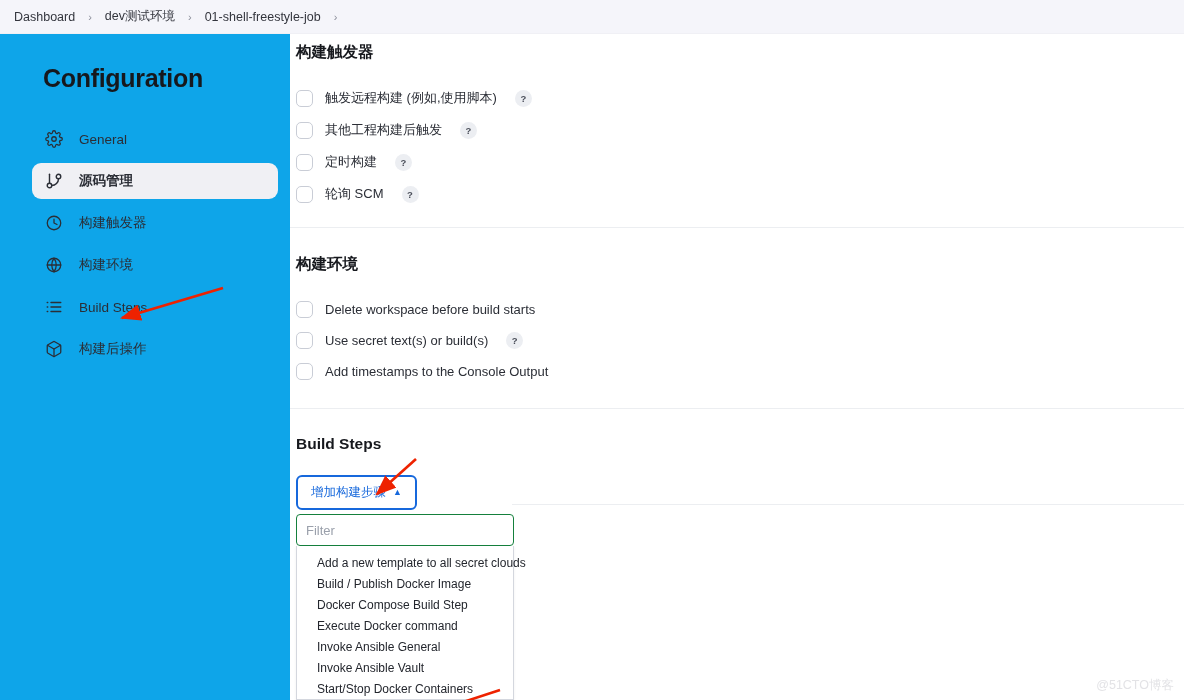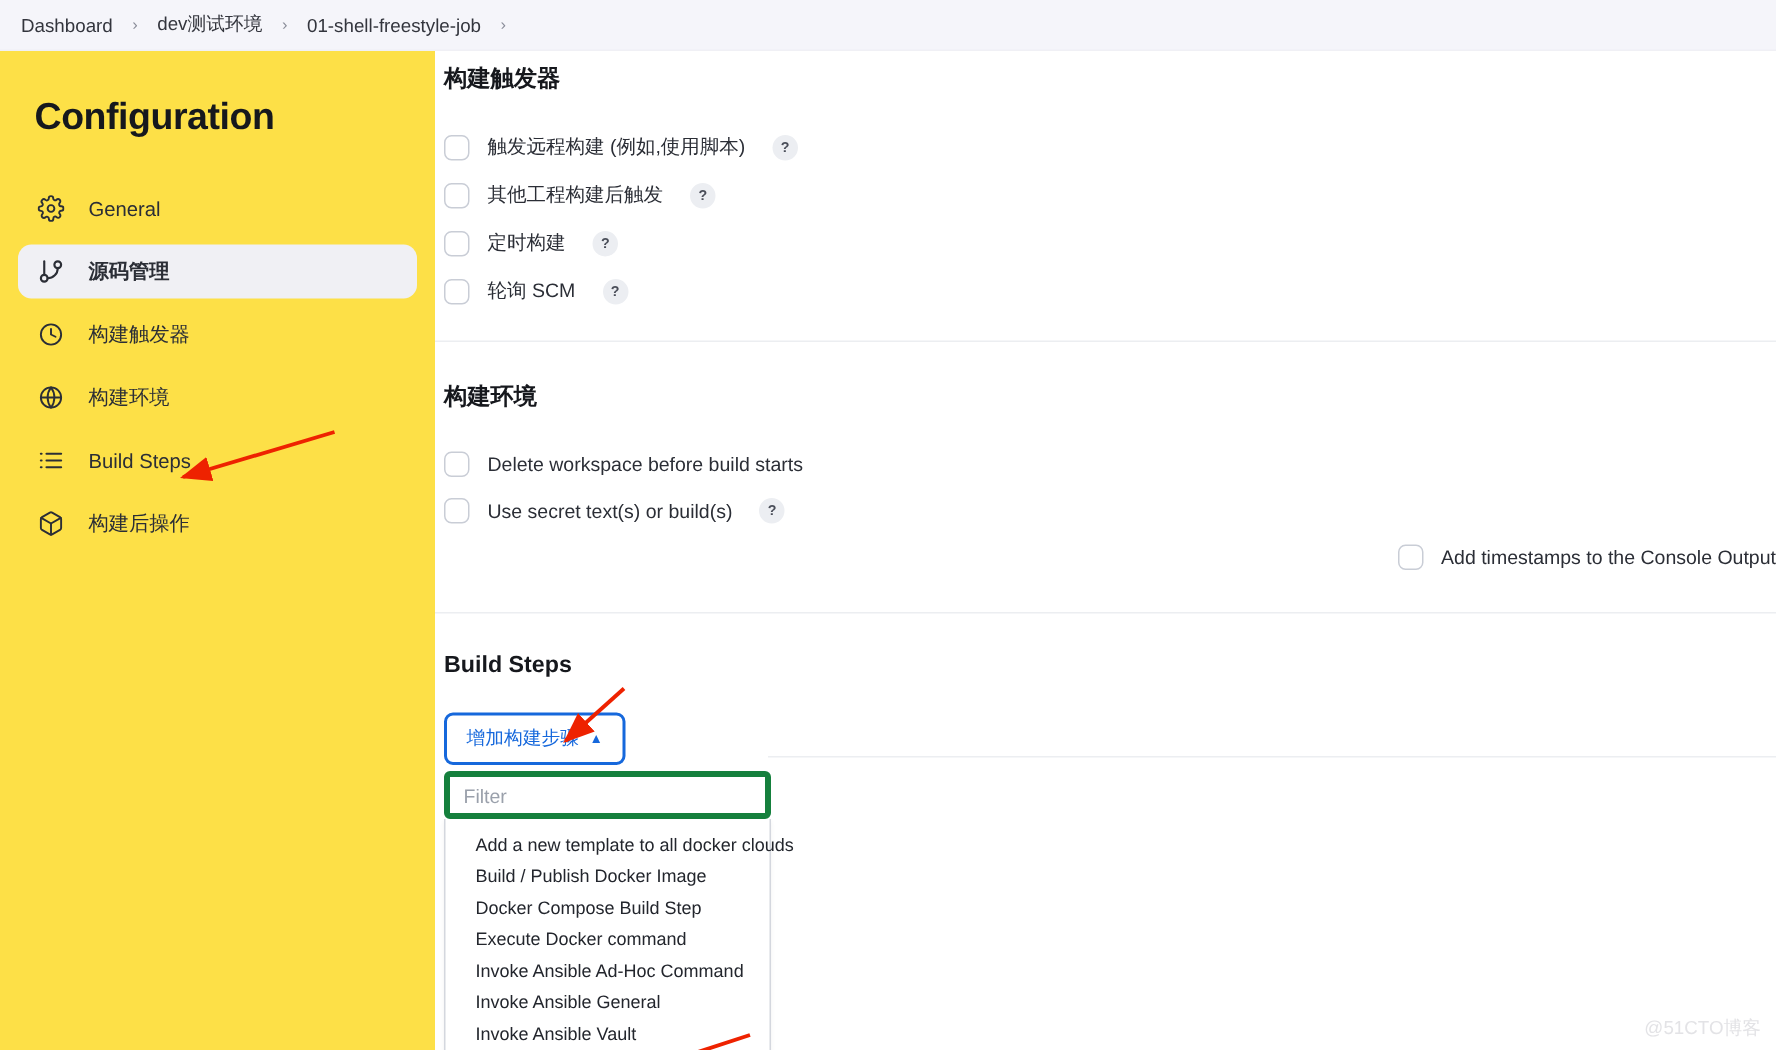--- a/index.html
+++ b/index.html
@@ -42,22 +42,23 @@
     width: 1184px;
     height: 666px;
     position: relative;
   }
 
   
   .sidebar {
     width: 290px;
     flex: 0 0 290px;
     padding-top: 30px;
-    background: #fde047;
-    position: relative;
+    background: #0ea5e9;
+    position: relative;
+    padding-left: 20px;
   }
   .config-title {
     font-size: 25px;
     font-weight: bold;
     letter-spacing: -0.3px;
     color: #16181d;
     padding-left: 23px;
     margin-bottom: 28px;
   }
   .nav { padding: 0 12px; }
@@ -158,21 +159,21 @@
     z-index: 4;
   }
   .add-step-btn .caret {
     font-size: 9px;
     line-height: 1;
   }
   .filter-input {
     display: block;
     width: 218px;
     height: 32px;
-    border: 4px solid #15803d;
+    border: 1px solid #15803d;
     border-radius: 4px;
     background: #fff;
     font-size: 13px;
     font-family: "Liberation Sans", sans-serif;
     color: #2b2e36;
     padding: 0 9px;
     outline: none;
     position: relative;
     z-index: 3;
     margin-top: 4px;
@@ -353,45 +354,44 @@
         <span class="checkbox"></span>
         <span class="check-label">Delete workspace before build starts</span>
       </div>
 
       <div class="check-row">
         <span class="checkbox"></span>
         <span class="check-label">Use secret text(s) or build(s)</span>
         <span class="help-btn">?</span>
       </div>
 
-      <div class="check-row" style="margin-bottom:28px;justify-content:flex-end;">
+      <div class="check-row" style="margin-bottom:28px;">
         <span class="checkbox"></span>
         <span class="check-label">Add timestamps to the Console Output</span>
       </div>
     </section>
 
     <div class="divider"></div>
 
     <section class="section" style="padding-top:26px;">
       <h2 class="section-title" style="margin-bottom:22px;">Build Steps</h2>
 
       <div class="dropdown-wrap">
         <button class="add-step-btn">
           <span>增加构建步骤</span>
           <span class="caret">▲</span>
         </button>
 
         <input class="filter-input" type="text" placeholder="Filter" style="">
 
         <ul class="dd-list">
-          <li class="dd-item">Add a new template to all docker clouds</li>
+          <li class="dd-item">Add a new template to all secret clouds</li>
           <li class="dd-item">Build / Publish Docker Image</li>
           <li class="dd-item">Docker Compose Build Step</li>
           <li class="dd-item">Execute Docker command</li>
-          <li class="dd-item">Invoke Ansible Ad-Hoc Command</li>
           <li class="dd-item">Invoke Ansible General</li>
           <li class="dd-item">Invoke Ansible Vault</li>
           <li class="dd-item">Start/Stop Docker Containers</li>
 
         </ul>
       </div>
     </section>
 
     <div class="divider" style="position:absolute; left:222px; right:0; top:470px;"></div>
 

